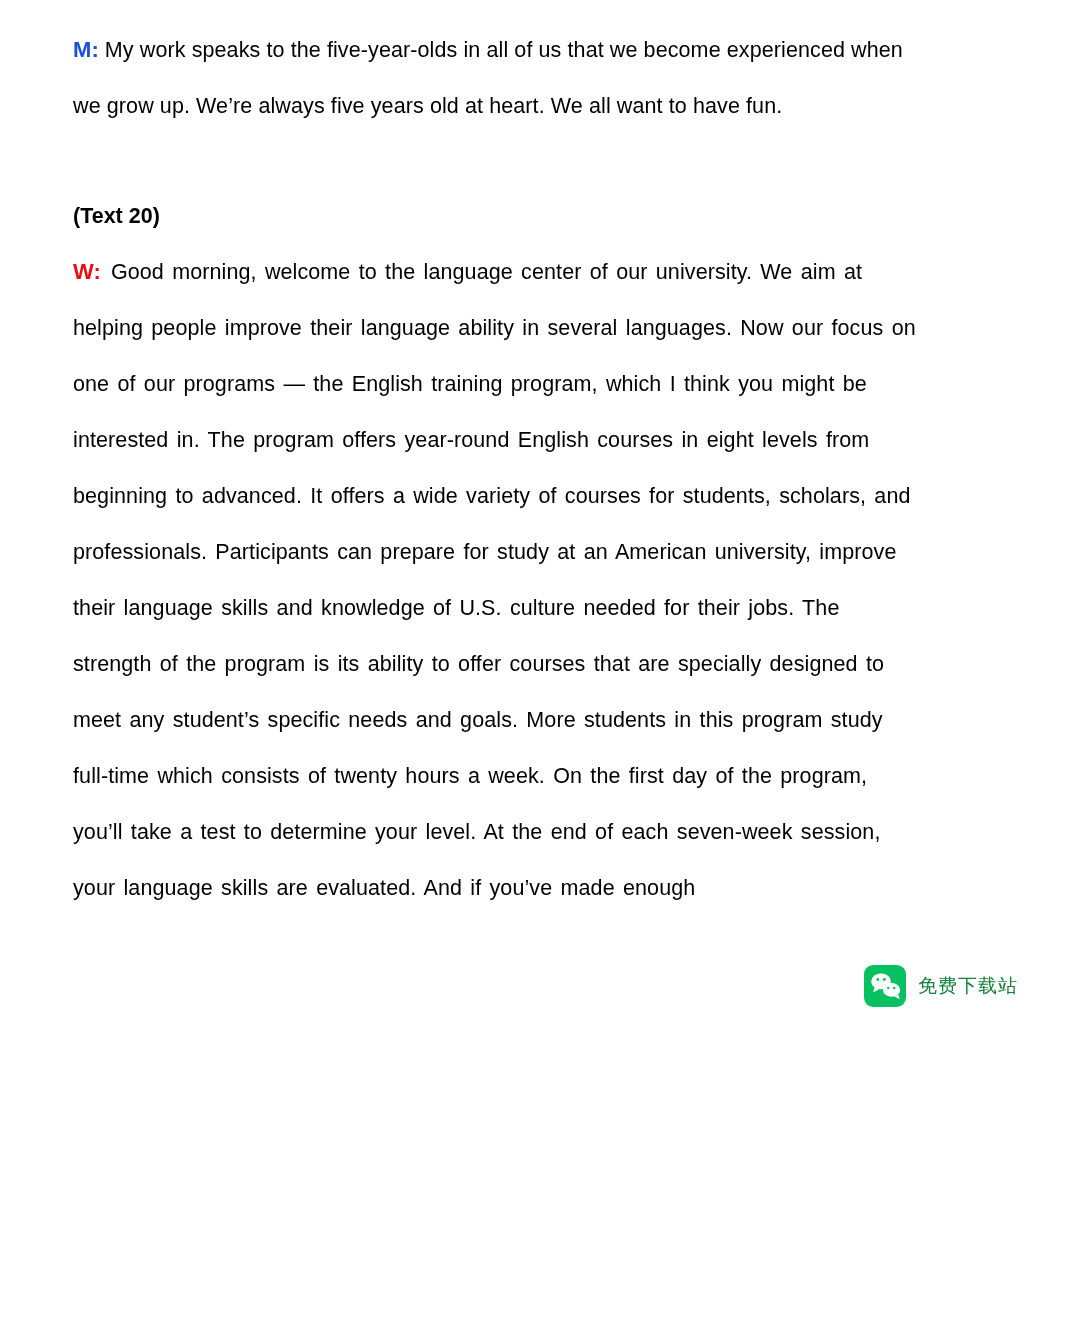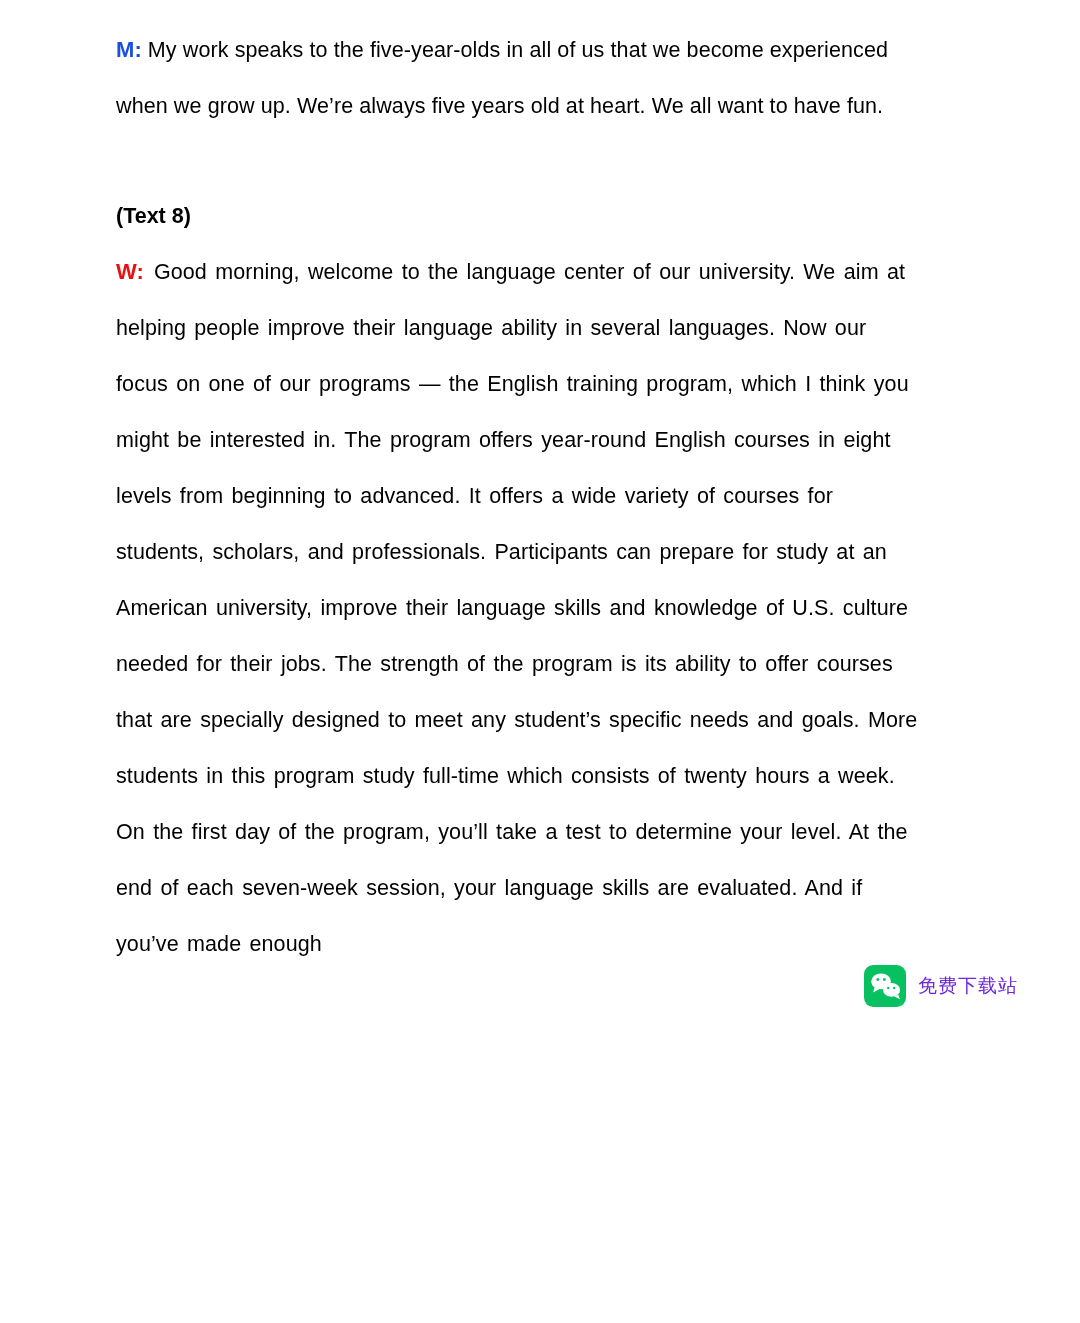--- a/index.html
+++ b/index.html
@@ -13,21 +13,21 @@
     font-family: "Liberation Sans", sans-serif;
     color: #000000;
     overflow: hidden;
     position: relative;
   }
   .page {
     position: relative;
     width: 1080px;
     height: 1022px;
     box-sizing: border-box;
-    padding: 22px 160px 0 116px;
+    padding: 22px 160px 0 73px;
   }
   .para {
     margin: 0 0 0 0;
     font-size: 21.5px;
     line-height: 56px;
     text-align: left;
     letter-spacing: 0.1px;
   }
   .speaker {
     font-weight: bold;
@@ -61,38 +61,38 @@
     box-sizing: border-box;
   }
   .wm-logo {
     width: 42px;
     height: 42px;
     flex: 0 0 auto;
     margin-right: 12px;
   }
   .wm-text {
     font-size: 19px;
-    color: #6d28d9;
+    color: #15803d;
     letter-spacing: 1px;
     font-family: "DejaVu Sans", sans-serif;
   }
 </style>
 </head>
 <body>
 
 <div class="page">
 
   <p class="para">
     <span class="speaker m">M:</span><span class="sp-gap"></span><span>My work speaks to the five-year-olds in all of us that we become experienced when we grow up. We’re always five years old at heart. We all want to have fun.</span>
   </p>
 
 
   <div class="block-spacer"></div>
 
-  <p class="section-head">(Text 8)</p>
+  <p class="section-head">(Text 20)</p>
 
   <p class="para justify-loose">
     <span class="speaker w">W:</span><span class="sp-gap-wide"></span><span>Good morning, welcome to the language center of our university. We aim at helping people improve their language ability in several languages. Now our focus on one of our programs — the English training program, which I think you might be interested in. The program offers year-round English courses in eight levels from beginning to advanced. It offers a wide variety of courses for students, scholars, and professionals. Participants can prepare for study at an American university, improve their language skills and knowledge of U.S. culture needed for their jobs. The strength of the program is its ability to offer courses that are specially designed to meet any student’s specific needs and goals. More students in this program study full-time which consists of twenty hours a week. On the first day of the program, you’ll take a test to determine your level. At the end of each seven-week session, your language skills are evaluated. And if you’ve made enough</span>
   </p>
 
   <div class="watermark">
     <svg class="wm-logo" viewBox="0 0 64 64">
       <rect x="0" y="0" width="64" height="64" rx="14" fill="#07c160"></rect>
       <ellipse cx="26" cy="25" rx="15" ry="12" fill="#ffffff"></ellipse>
       <polygon points="16,34 14,42 23,37" fill="#ffffff"></polygon>

